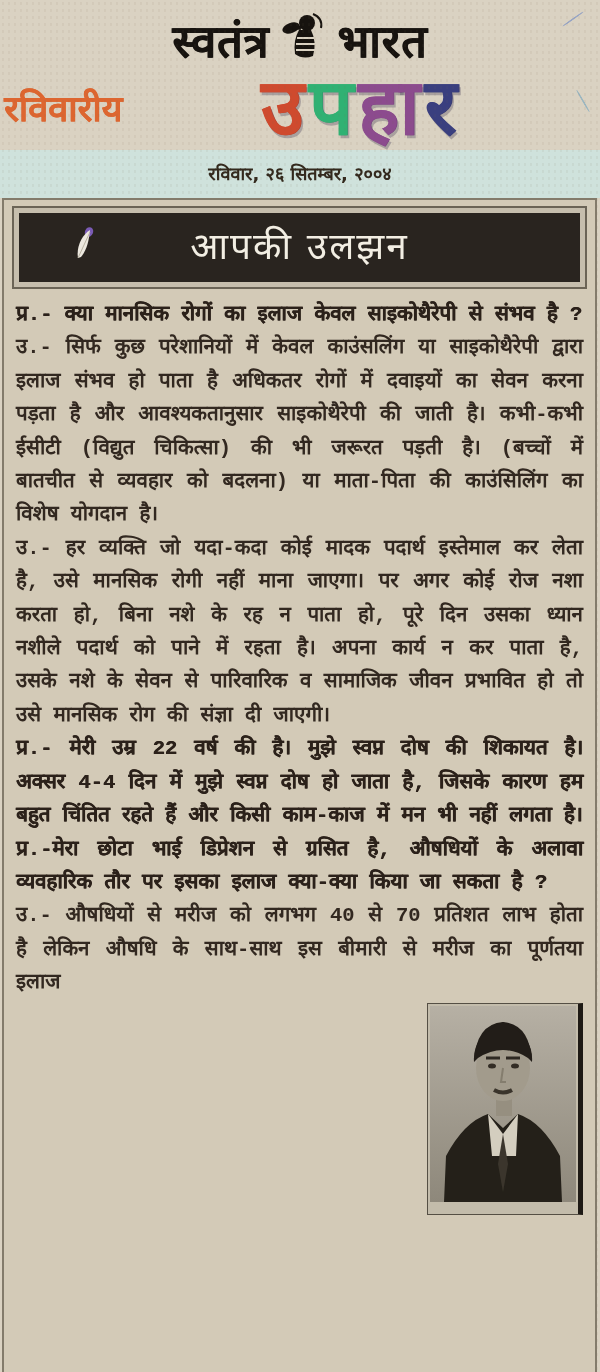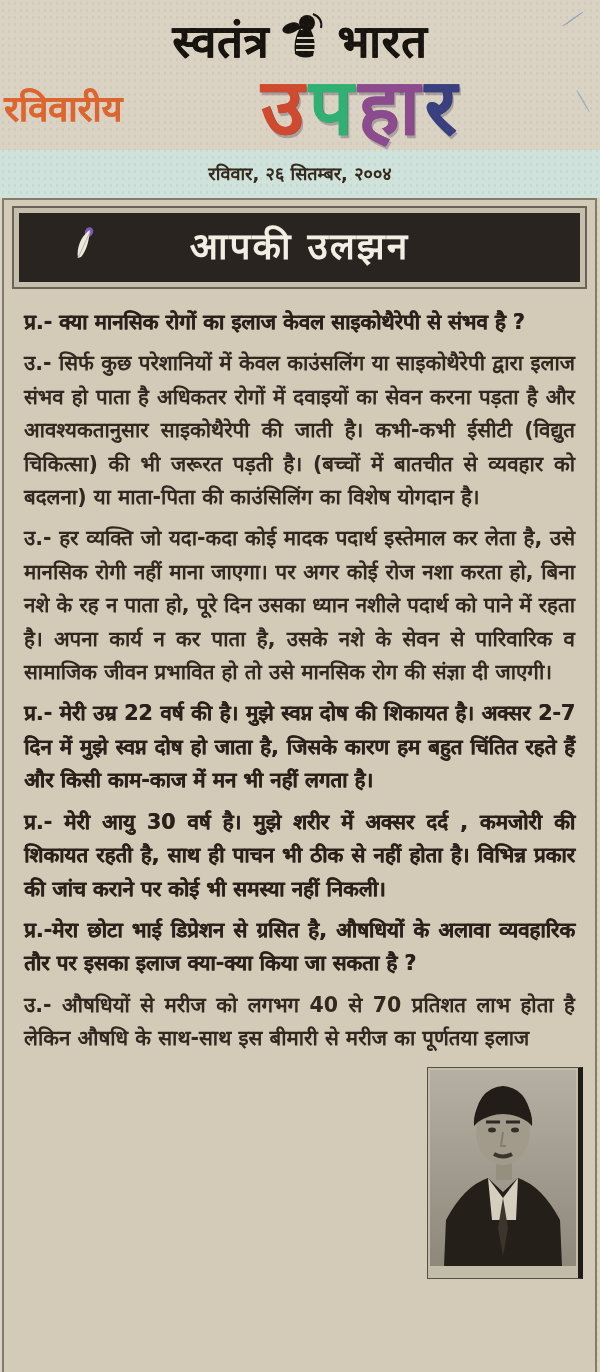--- a/index.html
+++ b/index.html
@@ -23,27 +23,27 @@
   .uphaar span{text-shadow:2px 3px 0 rgba(55,50,80,0.30),0.6px 0 currentColor;}
 
   
   .date-band{margin-top:4px;padding:11px 0 13px;text-align:center;
              font-size:18px;font-weight:bold;color:#33291d;}
 
   
   article{flex:1;margin:0 3px 0 2px;border:2px solid #837b6b;border-bottom:none;
           background:#d3cab7;padding:6px 8px 10px;position:relative;}
   .title-frame{border:2px solid #6b6456;background:#c6bead;padding:5px;}
-  .title-bar{color:#f2eee3;text-align:center;font-size:37px;font-weight:bold;
+  .title-bar{color:#f2eee3;text-align:center;font-size:37px;font-weight:normal;
              padding:6px 0 12px;position:relative;letter-spacing:2px;}
   .quill{position:absolute;left:52px;top:14px;}
 
   .body-text{padding:9px 4px 0;font-size:20.5px;font-weight:bold;color:#322820;
              line-height:1.63;text-align:justify;}
-  .body-text p{margin:8px;}
+  .body-text p{margin:0;font-family:Liberation Mono, monospace;}
   .q{color:#2b211a;text-shadow:0.45px 0 currentColor;}
 
   .photo-wrap{float:right;margin:3px 0 0 12px;border:1px solid #554f44;
               border-right:5px solid #1e1a15;background:#c3bcab;padding:2px;}
 
   .sig-author{text-align:center;font-size:23px;margin-top:4px !important;
               text-shadow:0.45px 0 currentColor;}
 
   
   .pen-mark{position:absolute;border-top:2px solid rgba(70,110,200,0.45);
@@ -98,22 +98,21 @@
           </svg>
         </span>
         <span style="color: rgb(242, 238, 227);">आपकी उलझन</span>
       </div>
     </div>
 
     <div class="body-text">
       <p class="q">प्र.- क्या मानसिक रोगों का इलाज केवल साइकोथैरेपी से संभव है ?</p>
       <p class="a">उ.- सिर्फ कुछ परेशानियों में केवल काउंसलिंग या साइकोथैरेपी द्वारा इलाज संभव हो पाता है अधिकतर रोगों में दवाइयों का सेवन करना पड़ता है और आवश्यकतानुसार साइकोथैरेपी की जाती है। कभी-कभी ईसीटी (विद्युत चिकित्सा) की भी जरूरत पड़ती है। (बच्चों में बातचीत से व्यवहार को बदलना) या माता-पिता की काउंसिलिंग का विशेष योगदान है।</p>
       <p class="a">उ.- हर व्यक्ति जो यदा-कदा कोई मादक पदार्थ इस्तेमाल कर लेता है, उसे मानसिक रोगी नहीं माना जाएगा। पर अगर कोई रोज नशा करता हो, बिना नशे के रह न पाता हो, पूरे दिन उसका ध्यान नशीले पदार्थ को पाने में रहता है। अपना कार्य न कर पाता है, उसके नशे के सेवन से पारिवारिक व सामाजिक जीवन प्रभावित हो तो उसे मानसिक रोग की संज्ञा दी जाएगी।</p>
-      <p class="q">प्र.- मेरी उम्र 22 वर्ष की है। मुझे स्वप्न दोष की शिकायत है। अक्सर 2-7 दिन में मुझे स्वप्न दोष हो जाता है, जिसके कारण हम बहुत चिंतित रहते हैं और किसी काम-काज में मन भी नहीं लगता है।</p>
-      <p class="q">प्र.- मेरी आयु 30 वर्ष है। मुझे शरीर में अक्सर दर्द , कमजोरी की शिकायत रहती है, साथ ही पाचन भी ठीक से नहीं होता है। विभिन्न प्रकार की जांच कराने पर कोई भी समस्या नहीं निकली।</p>
+      <p class="q">प्र.- मेरी उम्र 22 वर्ष की है। मुझे स्वप्न दोष की शिकायत है। अक्सर 4-4 दिन में मुझे स्वप्न दोष हो जाता है, जिसके कारण हम बहुत चिंतित रहते हैं और किसी काम-काज में मन भी नहीं लगता है।</p>
       <p class="q">प्र.-मेरा छोटा भाई डिप्रेशन से ग्रसित है, औषधियों के अलावा व्यवहारिक तौर पर इसका इलाज क्या-क्या किया जा सकता है ?</p>
       <p class="a">उ.- औषधियों से मरीज को लगभग 40 से 70 प्रतिशत लाभ होता है लेकिन औषधि के साथ-साथ इस बीमारी  से मरीज का पूर्णतया इलाज</p>
 
       <div class="photo-wrap">
         <svg width="146" height="196" viewBox="0 0 146 196">
           <defs>
             <linearGradient id="pbg" x1="0" y1="0" x2="0" y2="1">
               <stop offset="0" stop-color="#b6b0a4"></stop>
               <stop offset="1" stop-color="#8e887b"></stop>
             </linearGradient>

